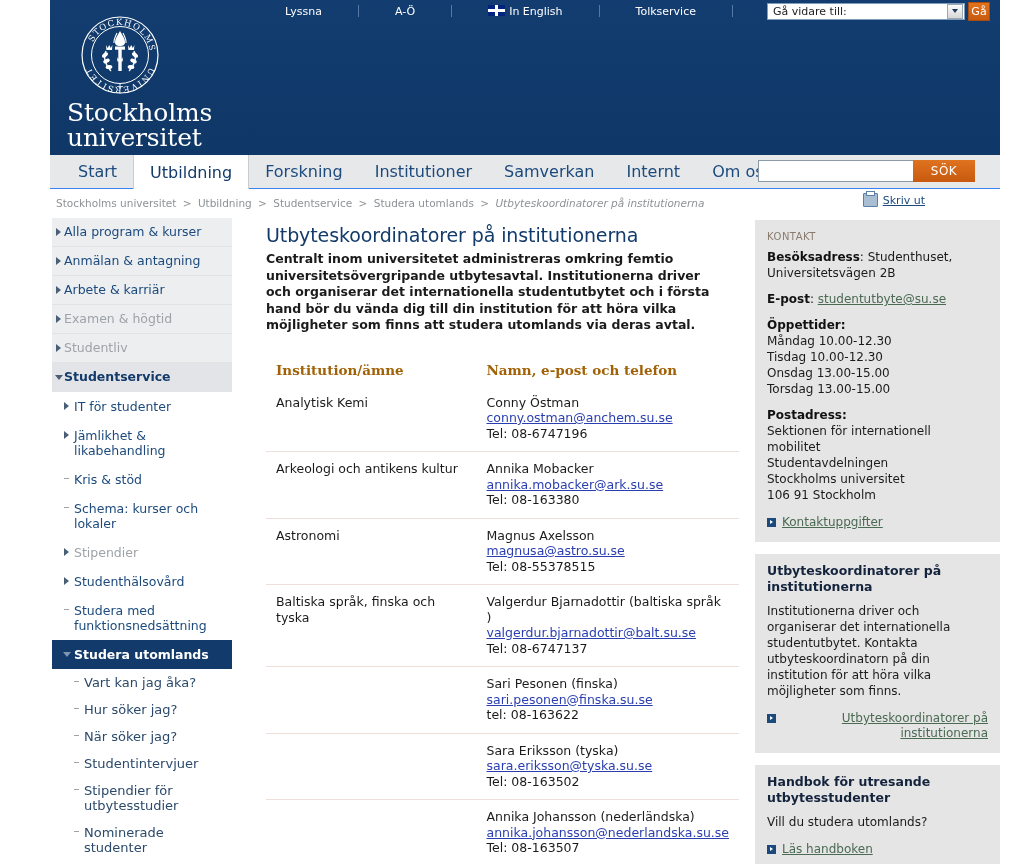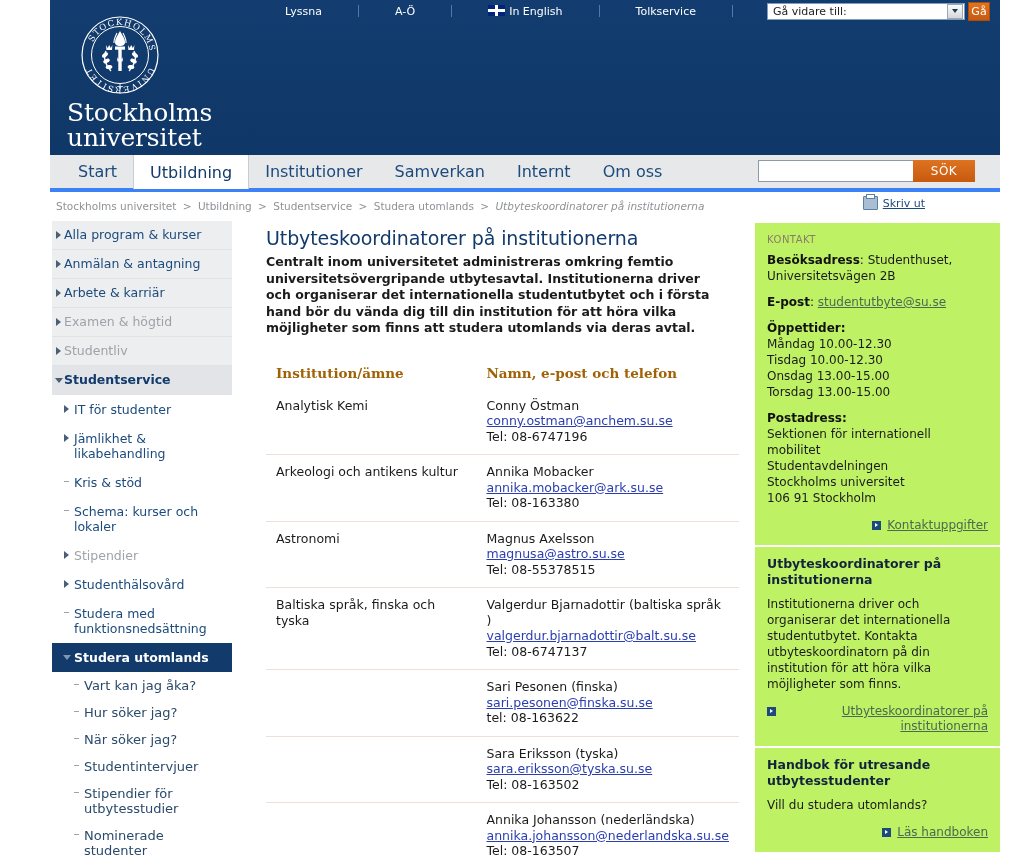--- a/index.html
+++ b/index.html
@@ -123,21 +123,21 @@
     line-height: 25px;
     margin-top: 3px;
     letter-spacing: -0.2px;
   }
 
   
   .nav {
     position: relative;
     height: 33px;
     background: #e7e8ea;
-    border-bottom: 4px solid #3b82f6;
+    border-bottom: 1px solid #3b82f6;
     display: flex;
     align-items: stretch;
     padding-left: 12px;
   }
   .nav-item {
     display: flex; align-items: center;
     padding: 0 16px;
     font-size: 16px;
     color: #1c4a7d;
     cursor: pointer;
@@ -342,23 +342,23 @@
   td.inst { width: 215px; }
   td.person a {
     color: #2a3eb1;
     text-decoration: underline;
   }
   .nm { display: block; }
   .tl { display: block; }
 
   
   .rbox {
-    background: #bef264;
+    background: #e5e5e5;
     padding: 9px 12px 12px 12px;
-    margin-bottom: 2px;
+    margin-bottom: 12px;
     font-size: 12px;
     color: #1b1b1b;
     line-height: 16px;
   }
   .rbox .kicker {
     font-size: 10px;
     color: #8a7b6d;
     letter-spacing: 0.5px;
     margin-bottom: 4px;
   }
@@ -368,21 +368,21 @@
     font-size: 12.5px;
     font-weight: bold;
     color: #14233c;
     line-height: 16px;
     margin-bottom: 8px;
   }
   .rbox .blank { height: 10px; }
   .rlink {
     display: flex;
     align-items: flex-start;
-    justify-content: flex-end;
+    justify-content: flex-start;
     margin-top: 12px;
     gap: 6px;
   }
   .rlink .sq {
     width: 9px; height: 9px;
     background: #1c4a7d;
     margin-top: 3px;
     flex: 0 0 9px;
     position: relative;
   }
@@ -471,20 +471,21 @@
         <div class="logo-name">
           <div>Stockholms</div>
           <div>universitet</div>
         </div>
       </div>
     </div>
 
     <div class="nav">
       <div class="nav-item">Start</div>
       <div class="nav-item active">Utbildning</div>
+      <div class="nav-item">Forskning</div>
       <div class="nav-item">Institutioner</div>
       <div class="nav-item">Samverkan</div>
       <div class="nav-item">Internt</div>
       <div class="nav-item">Om oss</div>
       <div class="search-box">
         <input class="search-input" type="text" value="" style="">
         <div class="search-btn">SÖK</div>
       </div>
     </div>
 

